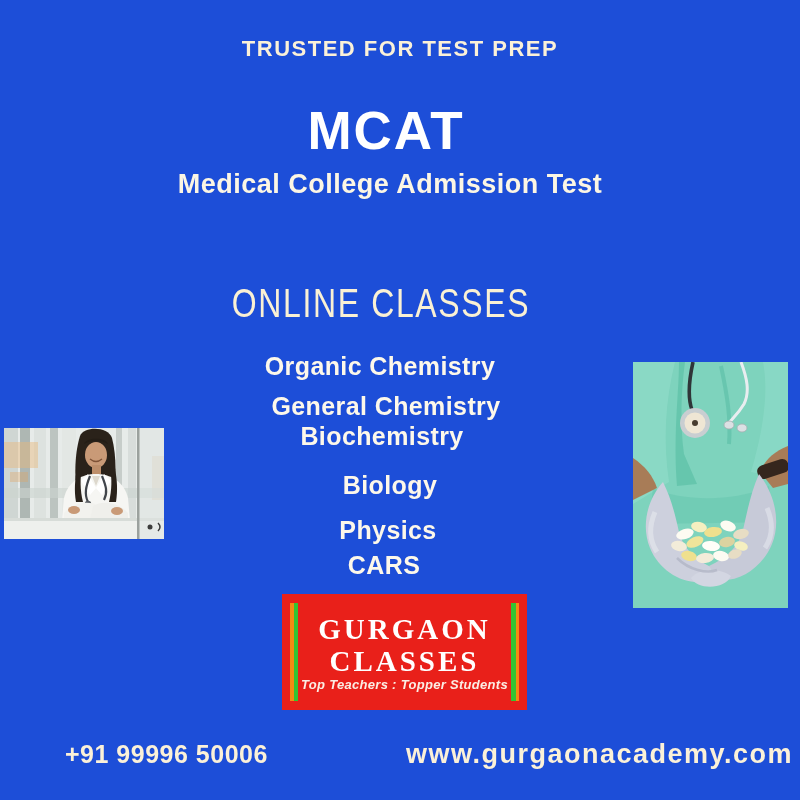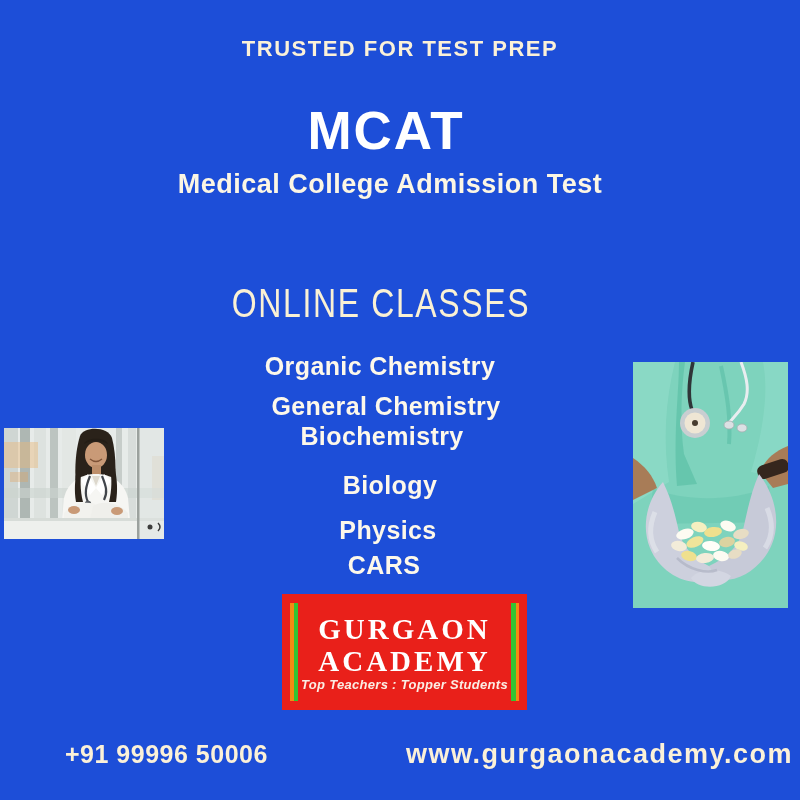--- a/index.html
+++ b/index.html
@@ -204,21 +204,21 @@
       </g>
     </svg>
   </div>
 
   <div class="logo">
     <div class="logo-stripe left">
       <span class="s-orange"></span>
       <span class="s-green"></span>
     </div>
     <div class="logo-line">GURGAON</div>
-    <div class="logo-line">ACADEMY</div>
+    <div class="logo-line">CLASSES</div>
     <div class="logo-tagline">Top Teachers : Topper Students</div>
     <div class="logo-stripe right">
       <span class="s-orange"></span>
       <span class="s-green"></span>
     </div>
   </div>
 
   <div class="phone">+91 99996 50006</div>
   <div class="website">www.gurgaonacademy.com</div>
 

